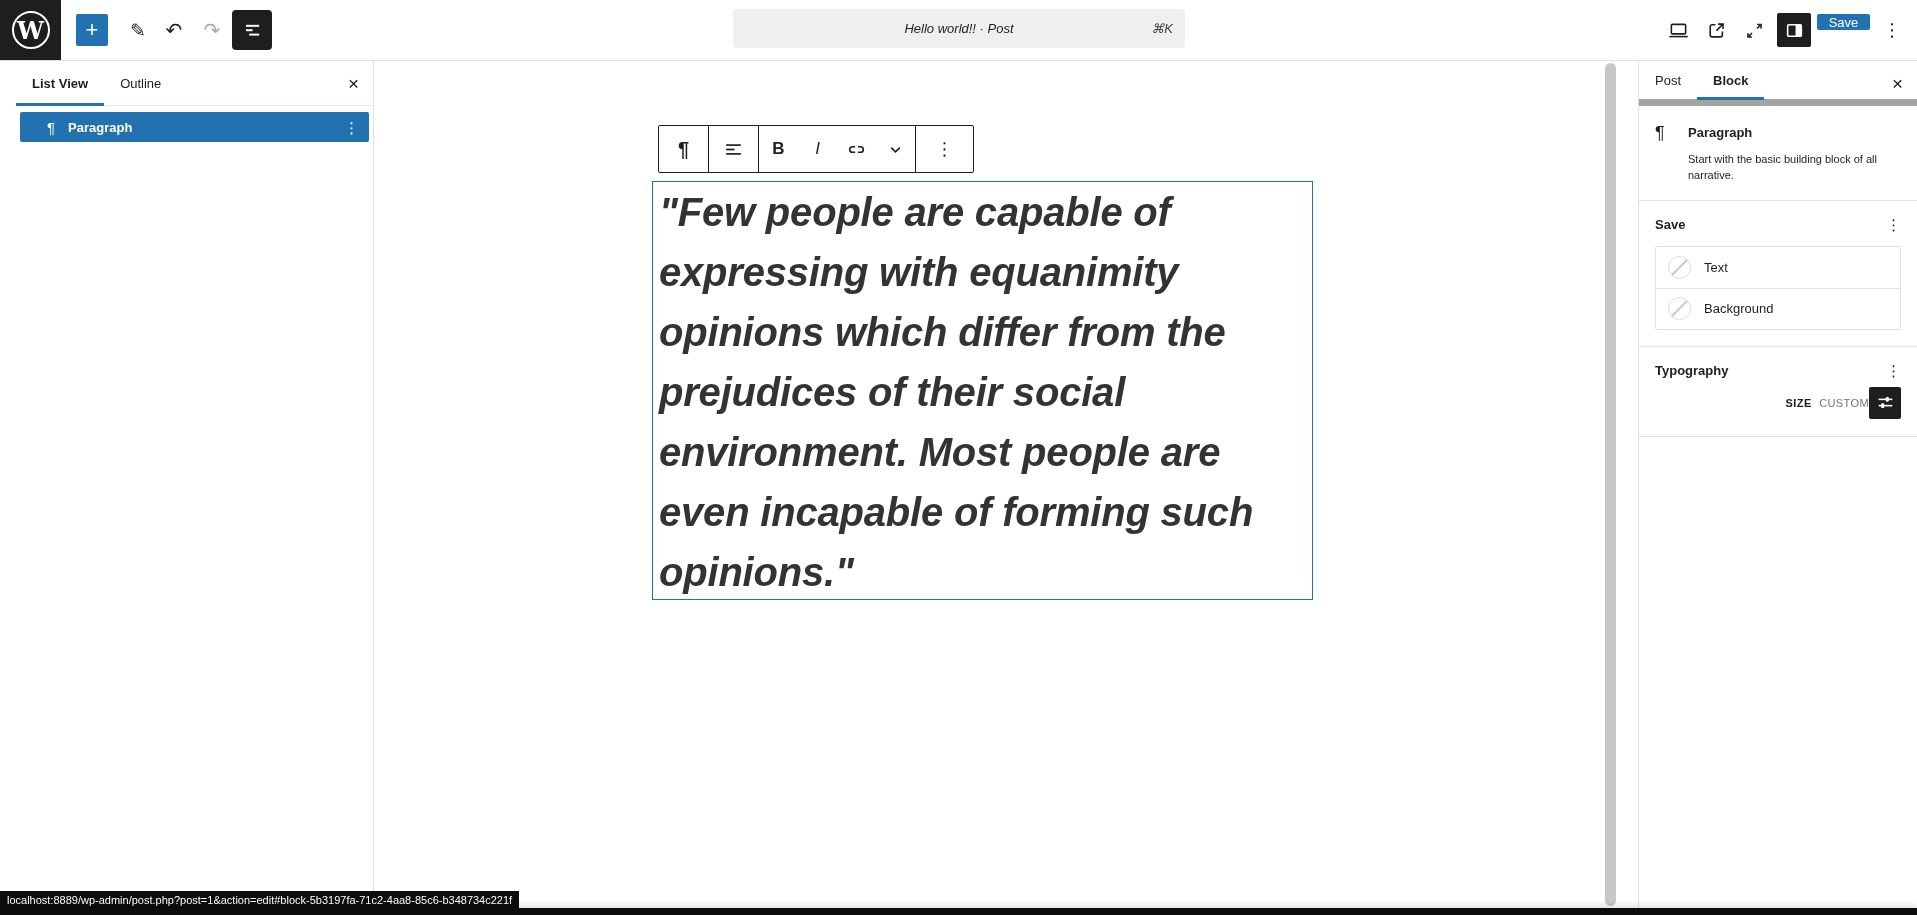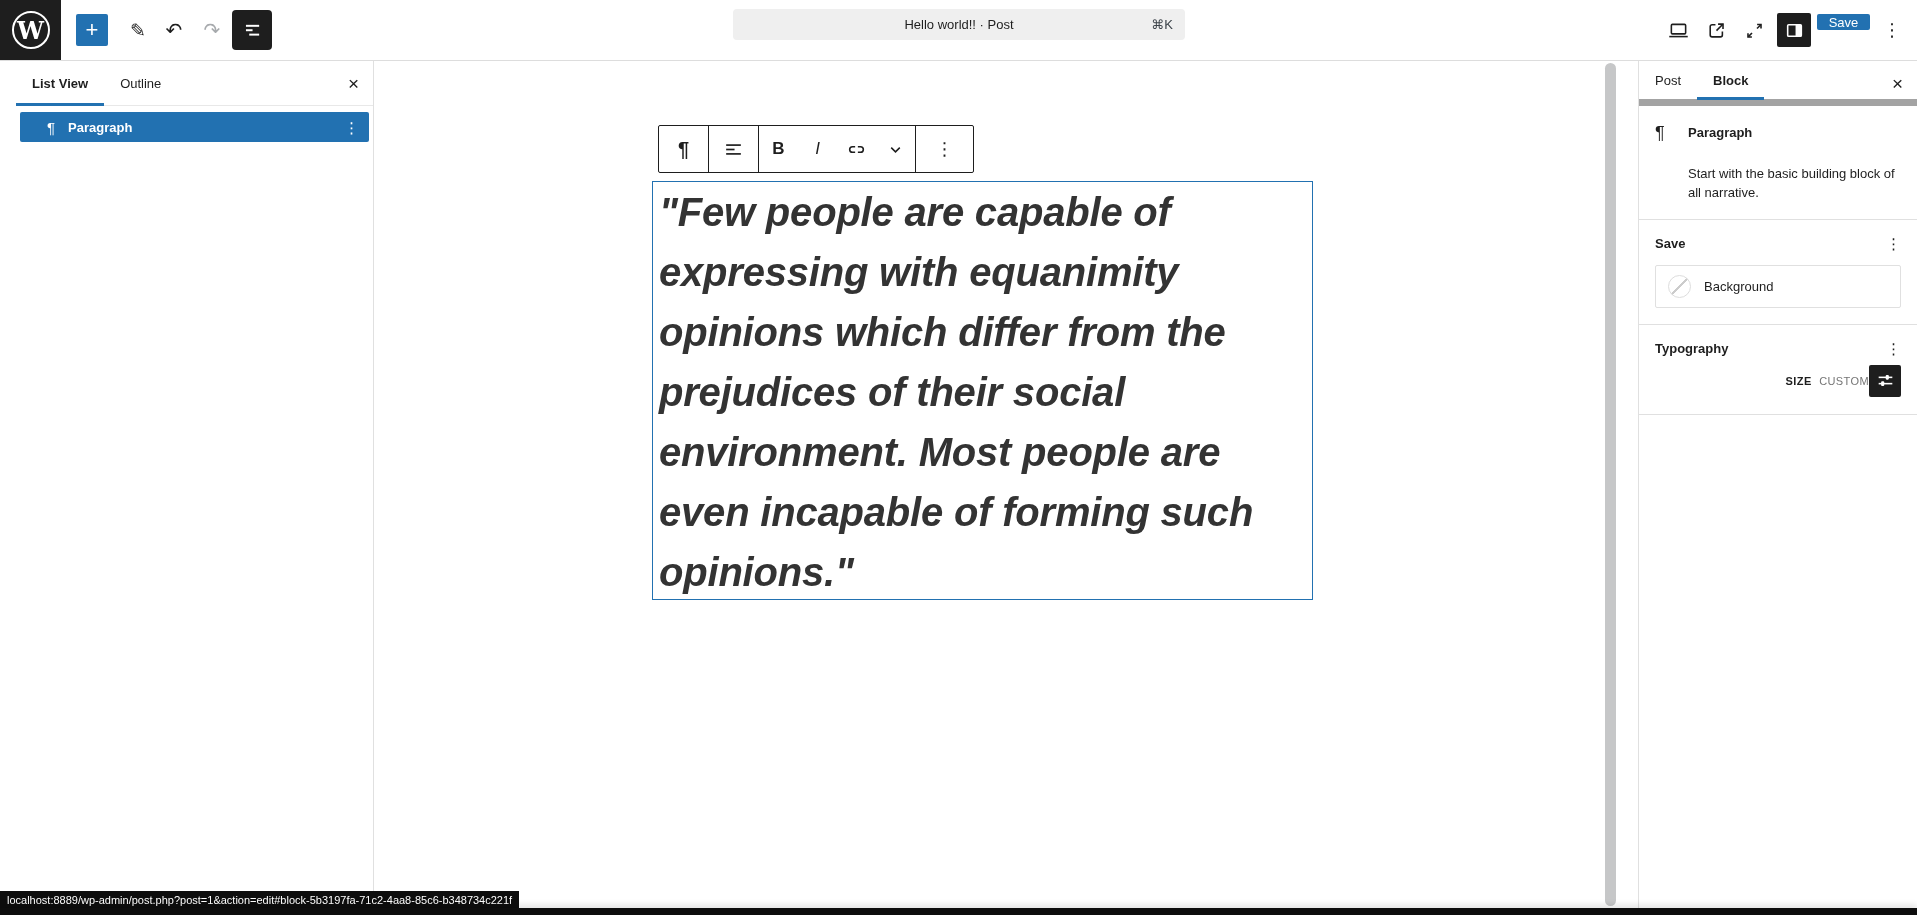--- a/index.html
+++ b/index.html
@@ -9,21 +9,21 @@
   
   .header { position:absolute; left:0; top:0; width:1917px; height:61px; background:#fff; border-bottom:1px solid #ddd; z-index:30; }
   .wp-logo-btn { position:absolute; left:0; top:0; width:61px; height:60px; background:#1e1e1e; display:flex; align-items:center; justify-content:center; cursor:pointer; }
   .wp-logo-circle { width:38px; height:38px; border:2.5px solid #fff; border-radius:50%; display:flex; align-items:center; justify-content:center; color:#fff; font-family:"DejaVu Serif", serif; font-size:24px; font-weight:bold; }
   .hbtn { position:absolute; top:14px; width:32px; height:32px; display:flex; align-items:center; justify-content:center; border-radius:2px; cursor:pointer; background:transparent; border:none; font-family:"Liberation Sans",sans-serif; }
   .inserter { left:76px; background:#2271b1; color:#fff; font-size:22px; font-weight:400; line-height:1; border-radius:2px; }
   .tools { left:122px; font-size:19px; color:#1e1e1e; }
   .undo { left:158px; font-size:20px; color:#1e1e1e; }
   .redo { left:196px; font-size:20px; color:#a7aaad; }
   .overview-btn { position:absolute; left:232px; top:10px; width:40px; height:40px; background:#1e1e1e; border-radius:4px; display:flex; align-items:center; justify-content:center; cursor:pointer; }
-  .doc-pill { position:absolute; left:733px; top:9px; width:452px; height:31px; background:#efefef; border-radius:4px; display:flex; align-items:center; justify-content:center; font-size:13px; color:#1e1e1e; cursor:pointer; }
+  .doc-pill { position:absolute; left:733px; top:9px; width:452px; height:39px; background:#efefef; border-radius:4px; display:flex; align-items:center; justify-content:center; font-size:13px; color:#1e1e1e; cursor:pointer;font-style:italic; }
   .doc-pill .shortcut { position:absolute; right:12px; font-size:13px; color:#3c434a; }
   .hbtn.preview { left:1662px; } .hbtn.viewpost { left:1700px; } .hbtn.fullscreen { left:1738px; }
   .settings-btn { position:absolute; left:1777px; top:13px; width:34px; height:34px; background:#1e1e1e; border-radius:2px; display:flex; align-items:center; justify-content:center; cursor:pointer; }
   .save-btn { position:absolute; left:1817px; top:14px; width:53px; height:16px; background:#2271b1; color:#fff; border:none; border-radius:2px; font-size:13px; font-family:"Liberation Sans",sans-serif; cursor:pointer; }
   .opts-btn { left:1876px; font-size:18px; color:#1e1e1e; }
   .vdots { font-size:18px; line-height:1; letter-spacing:0; }
 
   
   .left-panel { position:absolute; left:16px; top:61px; width:358px; height:847px; background:#fff; border-right:1px solid #e0e0e0; z-index:20; }
   .panel-tabs { position:relative; height:45px; border-bottom:1px solid #e8e8e8; display:flex; align-items:stretch; }
@@ -53,21 +53,21 @@
   .para-block { position:absolute; left:652px; top:181px; width:661px; height:419px; border:1.5px solid #2271b1; padding:0 7px 0 6px; cursor:text; }
   .para-text { font-size:40px; font-weight:bold; font-style:italic; line-height:60px; color:#333; letter-spacing:-0.2px; }
 
   
   .sidebar { position:absolute; left:1638px; top:61px; width:279px; height:847px; background:#fff; border-left:1px solid #e0e0e0; z-index:20; }
   .sb-tabs { position:relative; height:45px; border-bottom:7px solid #a3a3a3; display:flex; }
   .sb-section { border-bottom:1px solid #e0e0e0; padding:16px; position:relative; }
   .card { display:grid; grid-template-columns:33px 1fr; column-gap:0; }
   .card .pmark { font-size:18px; color:#1e1e1e; padding-top:1px; }
   .card-title { font-size:13px; font-weight:bold; padding-top:3px; }
-  .card-desc { grid-column:2; font-size:13px; line-height:1.45; margin-top:21px; color:#1e1e1e; }
+  .card-desc { grid-column:2; font-size:11px; line-height:1.45; margin-top:8px; color:#1e1e1e; }
   .sec-head { display:flex; align-items:center; justify-content:space-between; }
   .sec-title { font-size:13px; font-weight:bold; }
   .sec-dots { font-size:15px; color:#1e1e1e; cursor:pointer; background:none; border:none; }
   .color-box { margin-top:14px; border:1px solid #e0e0e0; border-radius:2px; }
   .color-row { display:flex; align-items:center; height:41px; padding-left:12px; cursor:pointer; }
   .color-row + .color-row { border-top:1px solid #e0e0e0; }
   .swatch { width:23px; height:23px; border-radius:50%; border:1px solid #ddd; background:
       linear-gradient(135deg, transparent 46%, #ccc 46%, #ccc 54%, transparent 54%), #fff; }
   .color-row .clabel { margin-left:13px; font-size:13px; }
   .size-row { display:flex; align-items:center; justify-content:flex-end; margin-top:8px; height:34px; }
@@ -250,20 +250,24 @@
   <div class="sb-section">
     <div class="sec-head">
       <span class="sec-title">Save</span>
       <button class="sec-dots vdots">
         <span>⋮</span>
       </button>
     </div>
     <div class="color-box">
       <div class="color-row">
         <span class="swatch"></span>
+        <span class="clabel">Text</span>
+      </div>
+      <div class="color-row">
+        <span class="swatch"></span>
         <span class="clabel">Background</span>
       </div>
     </div>
   </div>
 
   <div class="sb-section">
     <div class="sec-head">
       <span class="sec-title">Typography</span>
       <button class="sec-dots vdots">
         <span>⋮</span>

